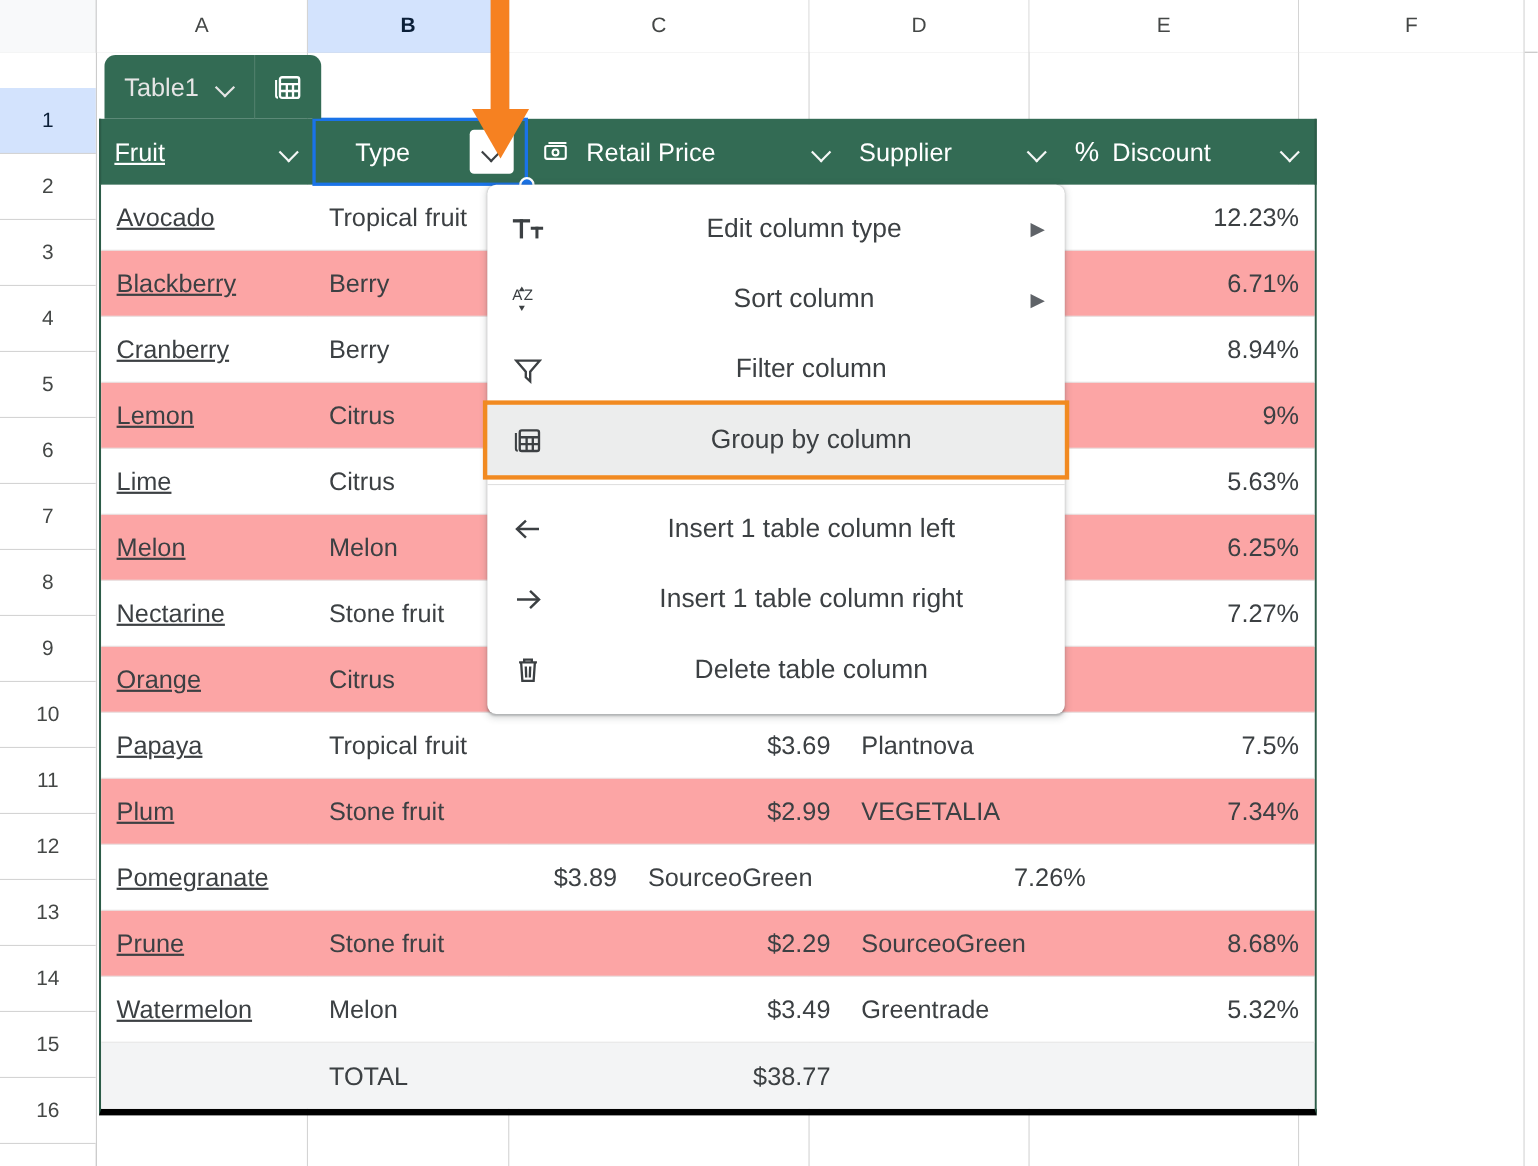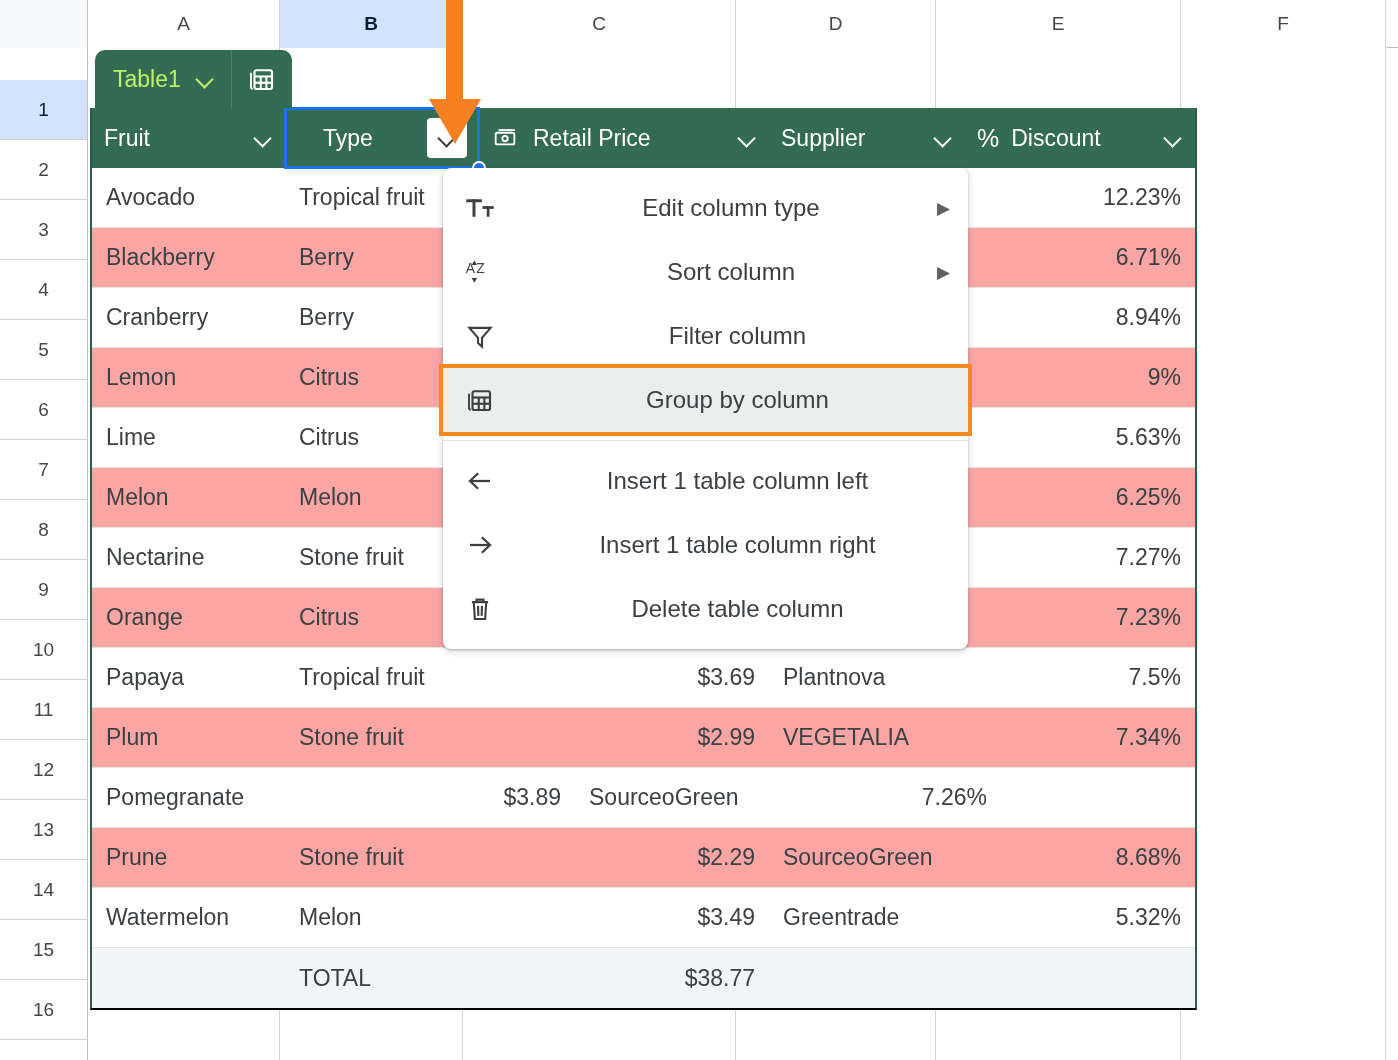--- a/index.html
+++ b/index.html
@@ -47,21 +47,21 @@
 
   
   .tablechip {
     position: absolute; left: 95px; top: 50px; height: 58px;
     display: flex; align-items: stretch;
     background: #336b54; border-radius: 10px 10px 0 0;
     z-index: 14;
   }
   .chip-name {
     display: flex; align-items: center; gap: 14px;
-    padding: 0 16px 0 18px; color: #bef264; font-size: 23px;
+    padding: 0 16px 0 18px; color: #e5e5e5; font-size: 23px;
     border-right: 1px solid #50806c;
   }
   .chip-icon-btn {
     display: flex; align-items: center; justify-content: center;
     width: 60px; color: #ffffff;
   }
   .chev { display: inline-block; width: 20px; height: 12px; position: relative; }
   .chev::before {
     content: ""; position: absolute; left: 3px; top: 0;
     width: 11px; height: 11px;
@@ -96,34 +96,34 @@
     color: #3c4043;
   }
   .sel-handle {
     position: absolute; right: -7px; bottom: -7px;
     width: 14px; height: 14px; background: #1a73e8; border: 2px solid #fff;
     border-radius: 50%;
   }
 
   .tbody {
     border-left: 2px solid #2c5c48; border-right: 2px solid #2c5c48;
-    border-bottom: 2px solid #000000;
+    border-bottom: 6px solid #000000;
   }
   .trow { display: flex; height: 60px; border-bottom: 1px solid #e3e3e3; }
   .trow.odd { background: #ffffff; }
   .trow.even { background: #fca5a5; }
   .trow.total { background: #f3f4f5; border-bottom: none; justify-content: space-between; }
   .td {
     display: flex; align-items: center; font-size: 23px; color: #3c4043;
     padding: 0 14px; overflow: hidden; white-space: nowrap;
   }
   .td.right { justify-content: flex-end; }
 
   
-  .c-fruit { width: 193px; }
+  .c-fruit { width: 193px; text-decoration: underline; }
   .c-type  { width: 194px; }
   .c-price { width: 290px; }
   .c-supp  { width: 196px; }
   .c-disc  { width: 230px; }
 
   
   .menu {
     position: absolute; left: 443px; top: 168px; width: 525px;
     background: #ffffff; border-radius: 8px;
     box-shadow: 0 2px 6px 2px rgba(60,64,67,.15), 0 1px 2px rgba(60,64,67,.3);
@@ -312,21 +312,20 @@
         <div class="td c-price right">$2.79</div>
         <div class="td c-supp">Greentrade</div>
         <div class="td c-disc right">7.27%</div>
       </div>
 
       <div class="trow even">
         <div class="td c-fruit">Orange</div>
         <div class="td c-type">Citrus</div>
         <div class="td c-price right">$1.89</div>
         <div class="td c-supp">VEGETALIA</div>
-        <div class="td c-disc right">7.23%</div>
       </div>
 
       <div class="trow odd">
         <div class="td c-fruit">Papaya</div>
         <div class="td c-type">Tropical fruit</div>
         <div class="td c-price right">$3.69</div>
         <div class="td c-supp">Plantnova</div>
         <div class="td c-disc right">7.5%</div>
       </div>
 

